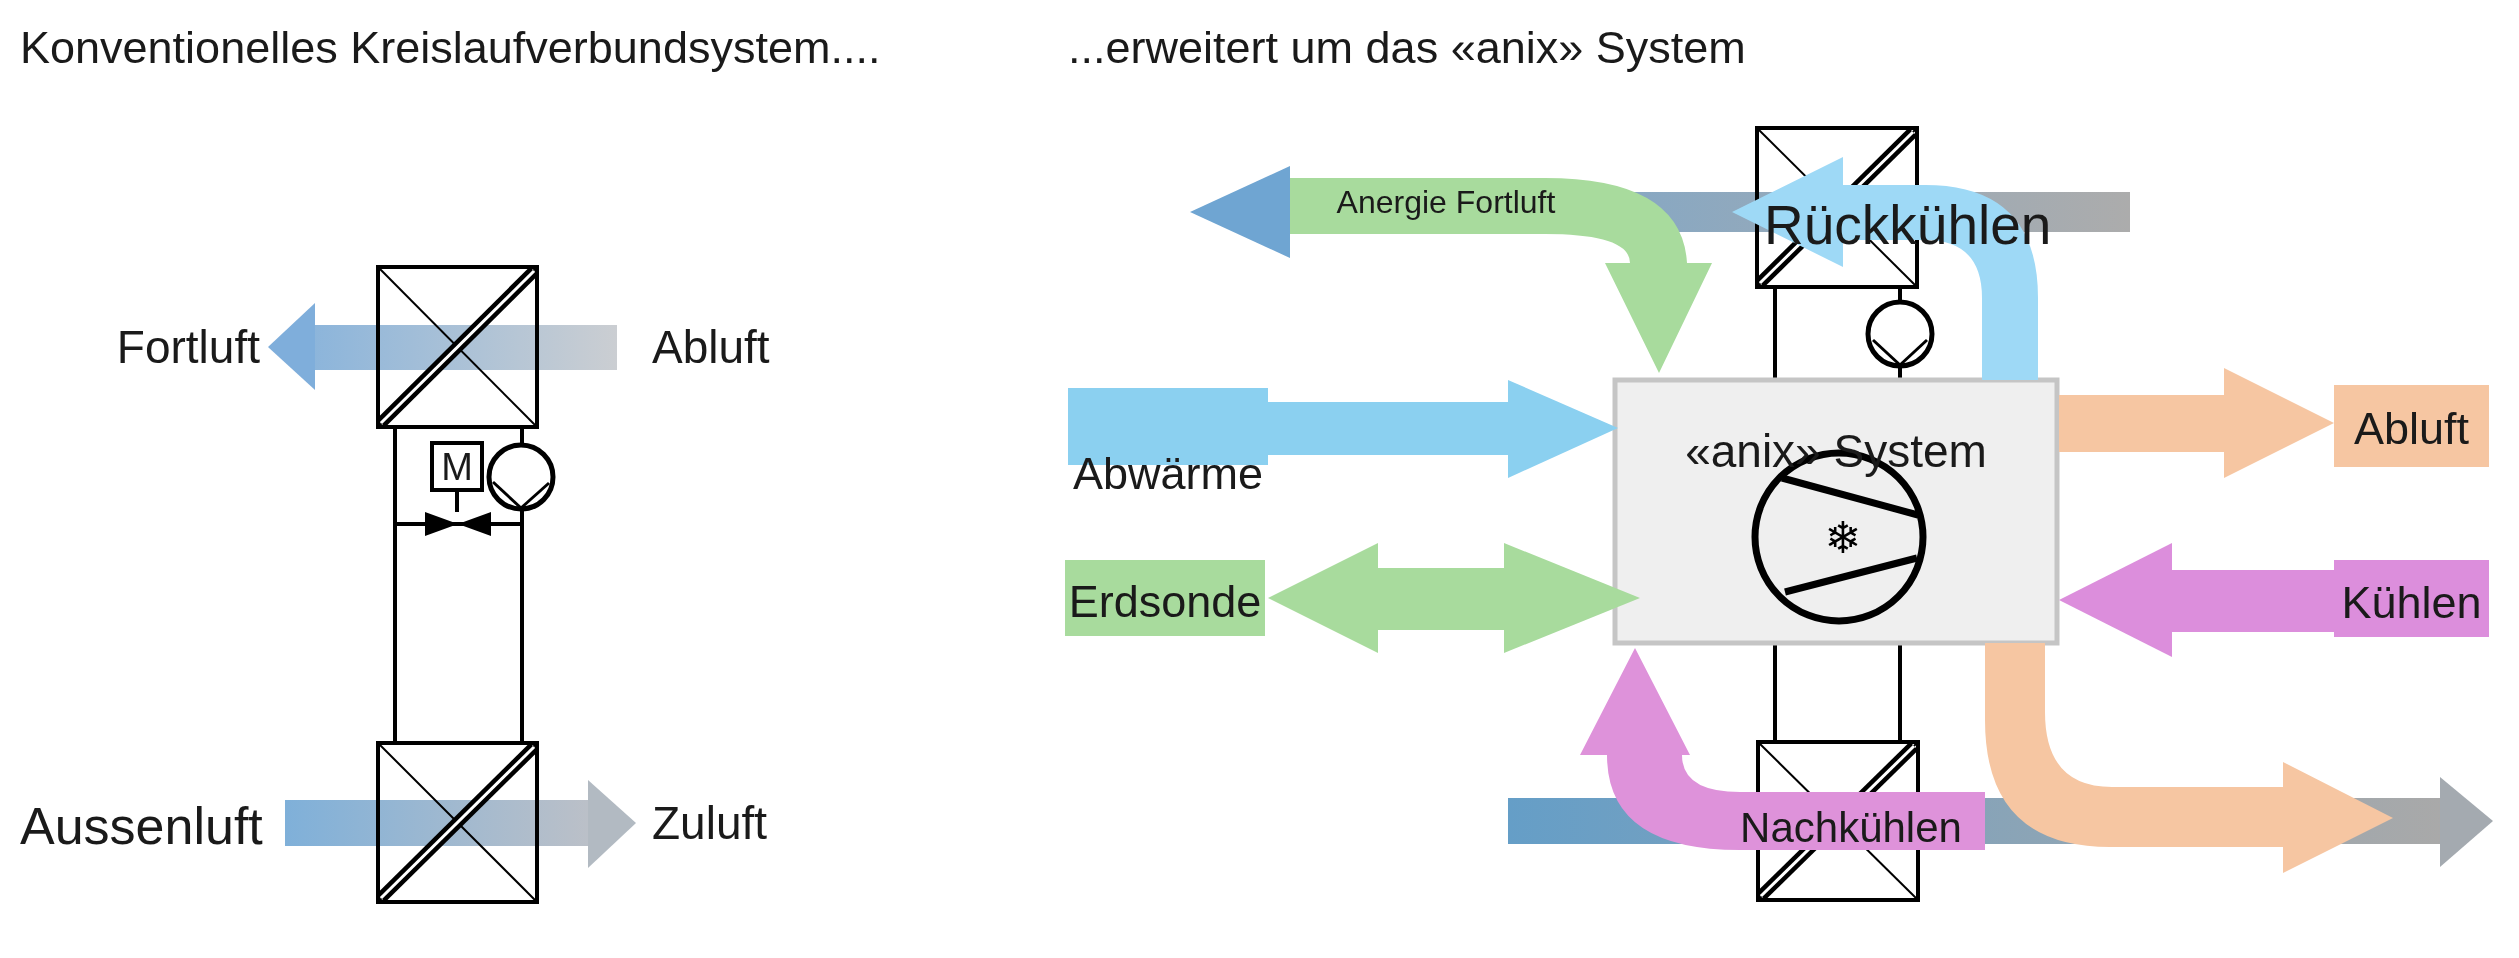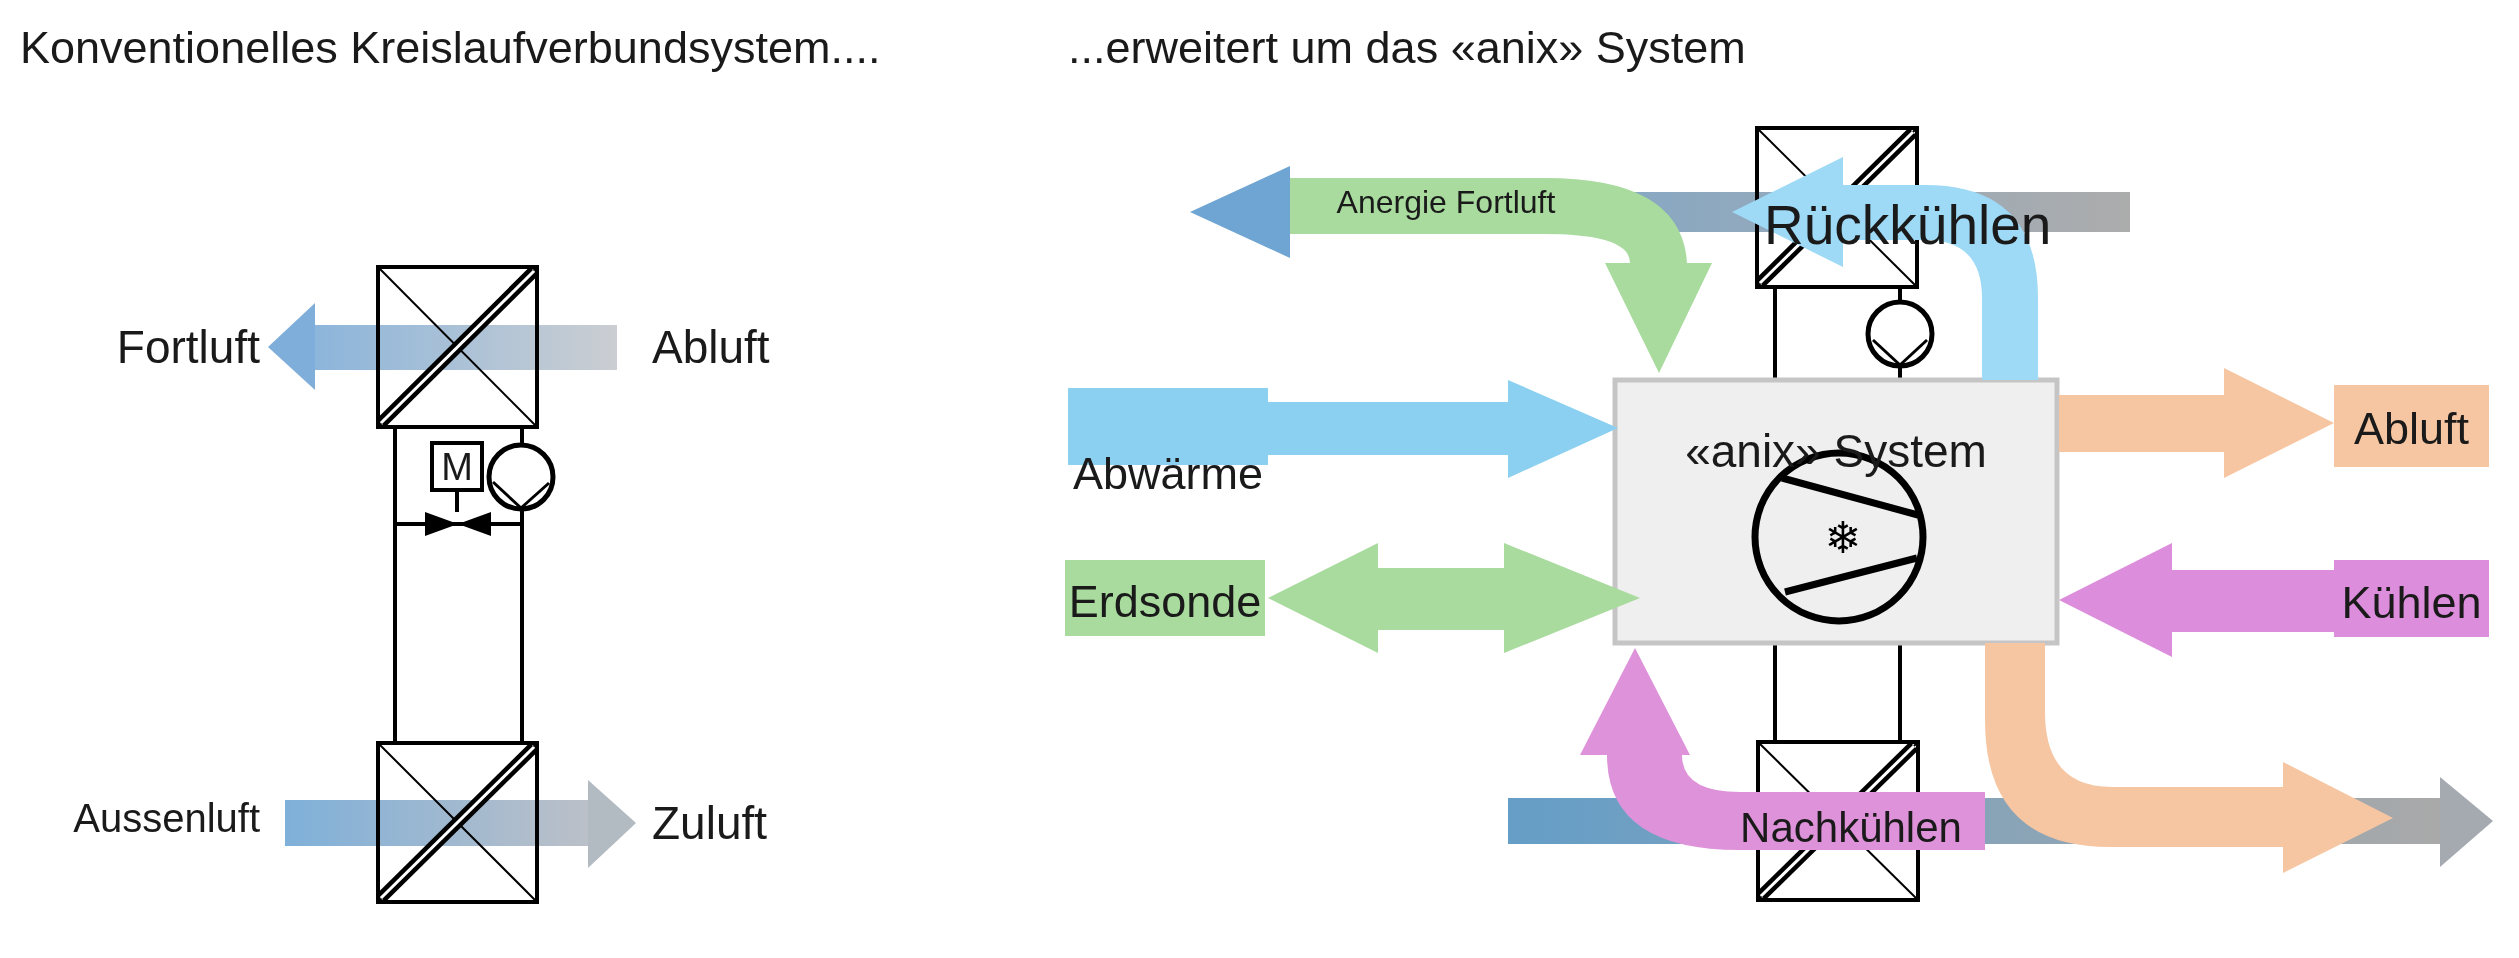--- a/index.html
+++ b/index.html
@@ -186,21 +186,21 @@
     <path class="f-mag2" d="M1635,648 L1690,755 L1682,755 Q1682,792 1740,792 L1985,792 L1985,850 L1740,850 Q1607,850 1607,755 L1580,755 Z"></path>
 
     <path class="f-orange" d="M1985,643 L1985,720 Q1985,847 2110,847 L2283,847 L2283,873 L2393,818 L2283,762 L2283,787 L2112,787 Q2045,787 2045,712 L2045,643 Z"></path>
   </svg>
 
   <div class="lbl" style="left:20px;top:22px;font-size:45px;">Konventionelles Kreislaufverbundsystem....</div>
   <div class="lbl" style="left:1068px;top:22px;font-size:45px;">...erweitert um das «anix» System</div>
 
   <div class="lbl r" style="left:60px;top:320px;width:200px;font-size:46px;">Fortluft</div>
   <div class="lbl" style="left:652px;top:320px;font-size:46px;">Abluft</div>
-  <div class="lbl r" style="left:20px;top:796px;width:240px;font-size:40px;">Aussenluft</div>
+  <div class="lbl r" style="left:20px;top:796px;width:240px;font-size:52px;">Aussenluft</div>
   <div class="lbl" style="left:652px;top:796px;font-size:46px;">Zuluft</div>
   <div class="lbl c" style="left:432px;top:444px;width:50px;height:47px;line-height:47px;font-size:38px;">M</div>
 
   <div class="lbl c" style="left:1306px;top:184px;width:280px;font-size:32px;">Anergie Fortluft</div>
   <div class="lbl c" style="left:1764px;top:193px;width:240px;font-size:55px;">Rückkühlen</div>
   <div class="lbl c" style="left:1068px;top:404px;width:200px;font-size:45px;margin-top:44px;">Abwärme</div>
   <div class="lbl c" style="left:1065px;top:576px;width:200px;font-size:45px;">Erdsonde</div>
   <div class="lbl c" style="left:1615px;top:392px;width:442px;font-size:46px;margin-top:32px;">«anix» System</div>
   <div class="lbl c" style="left:2334px;top:403px;width:155px;font-size:45px;">Abluft</div>
   <div class="lbl c" style="left:2334px;top:577px;width:155px;font-size:45px;">Kühlen</div>

